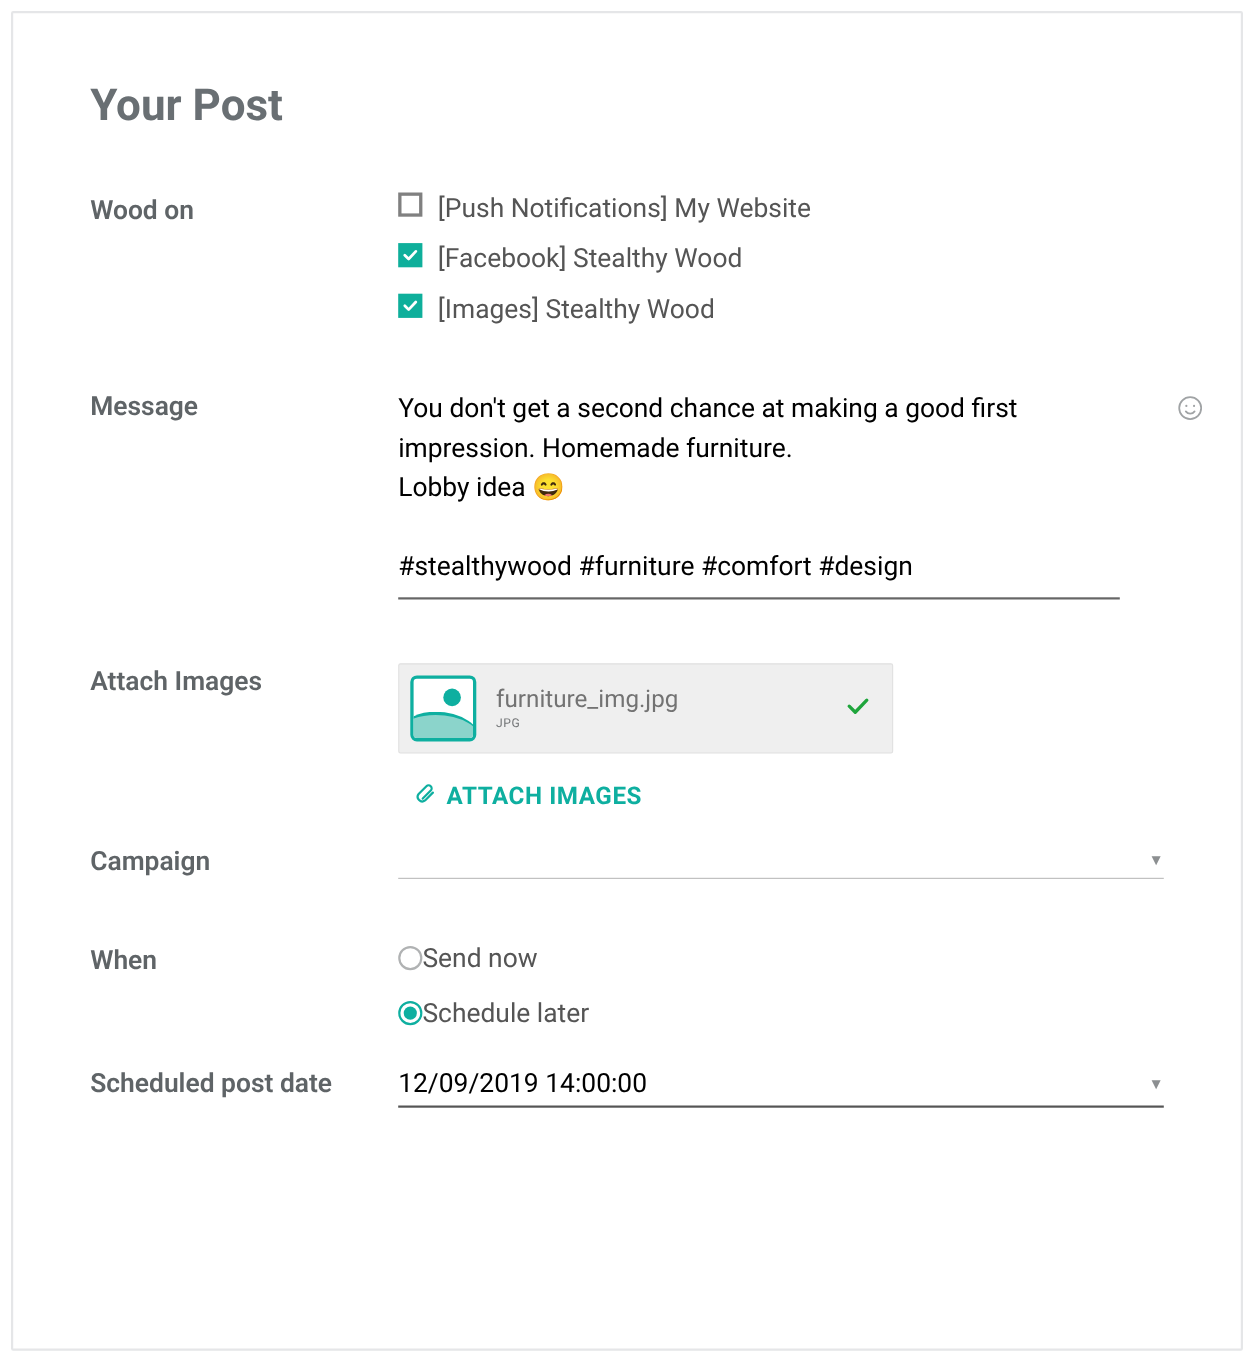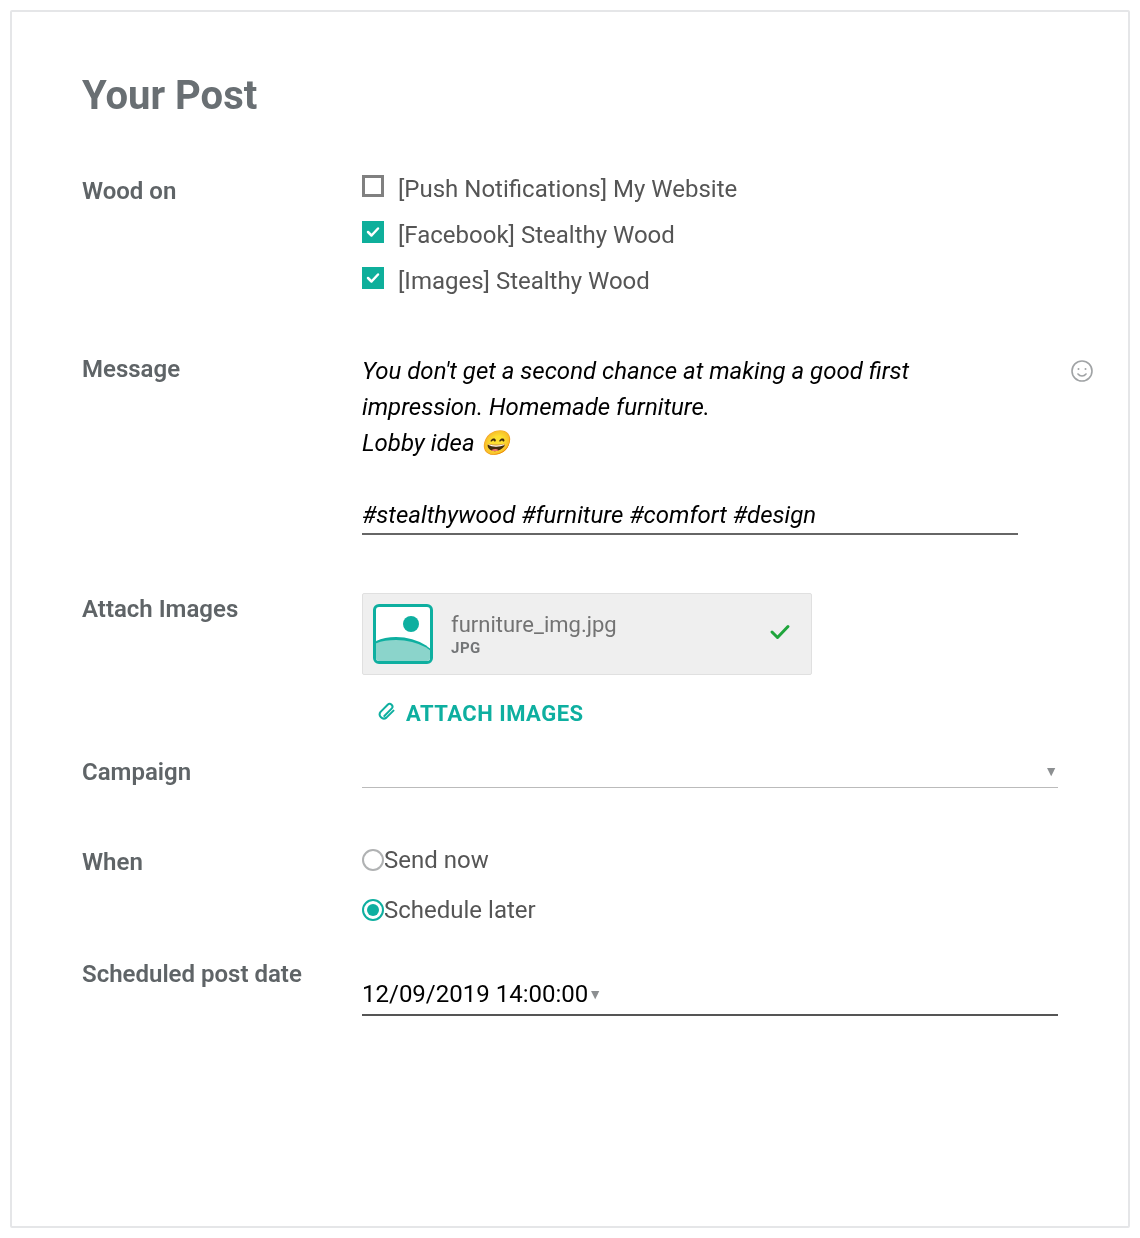--- a/index.html
+++ b/index.html
@@ -48,22 +48,22 @@
   .chk.unchecked { border: 3px solid #808080; background: #fff; }
   .chk.checked { background: #0eaf9b; }
   .chk.checked svg { display: block; }
   
   .message-wrap { position: relative; padding-right: 40px; }
   .message-text {
     font-size: 24px;
     line-height: 1.5;
     color: #000;
     border-bottom: 2px solid #666;
+    padding-bottom: 10px;
     white-space: pre-wrap;
-    font-style: italic;
   }
   .emoji-btn {
     position: absolute; right: -36px; top: 6px;
     color: #a0a3a5; font-size: 24px;
   }
   
   .attachment {
     background: #efefef;
     border: 1px solid #e0e0e0;
     padding: 10px 18px 10px 10px;
@@ -85,21 +85,21 @@
   }
   .thumb .hill {
     position: absolute; bottom: -6px; left: -8px; right: -8px; height: 30px;
     background: #8bd4cb;
     border-top-left-radius: 40px 20px;
     border-top-right-radius: 60px 40px;
     border-top: 3px solid #0eafa0;
   }
   .fileinfo { display: flex; flex-direction: column; gap: 2px; }
   .filename { font-size: 22px; color: #737373; }
-  .filetype { font-size: 15px; font-weight: 700; color: #737577; letter-spacing: 0.5px; }
+  .filetype { font-size: 11px; font-weight: 400; color: #737577; letter-spacing: 0.5px; }
   .att-check {
     position: absolute; right: 20px; top: 50%; transform: translateY(-50%);
     color: #22a63f; font-weight: bold;
   }
   .attach-btn {
     margin-top: 26px;
     display: inline-flex; align-items: center; gap: 10px;
     color: #0eafa0; font-weight: 700; font-size: 22px;
     letter-spacing: 0.5px;
     margin-left: 14px;
@@ -116,22 +116,22 @@
   
   .radiolist { display: flex; flex-direction: column; gap: 22px; }
   .radio-item { display: flex; align-items: center; font-size: 24px; color: #555; }
   .rbtn { width: 22px; height: 22px; border-radius: 50%; border: 2px solid #b0b2b3; display: inline-flex; align-items: center; justify-content: center; }
   .rbtn.sel { border-color: #0eafa0; }
   .rbtn.sel .dot { width: 12px; height: 12px; border-radius: 50%; background: #0eafa0; }
   
   .sched-value {
     border-bottom: 2px solid #555;
     padding: 2px 0 6px 0;
-    display: flex; align-items: center; justify-content: flex-start;
-    font-size: 24px; color: #000; margin-top: 20px;
+    display: flex; align-items: center; justify-content: space-between;
+    font-size: 24px; color: #000;
   }
 </style>
 </head>
 <body>
 
 <div class="card">
   <h1 class="title">Your Post</h1>
 
   <div class="row">
     <div class="label-col">Wood on</div>

